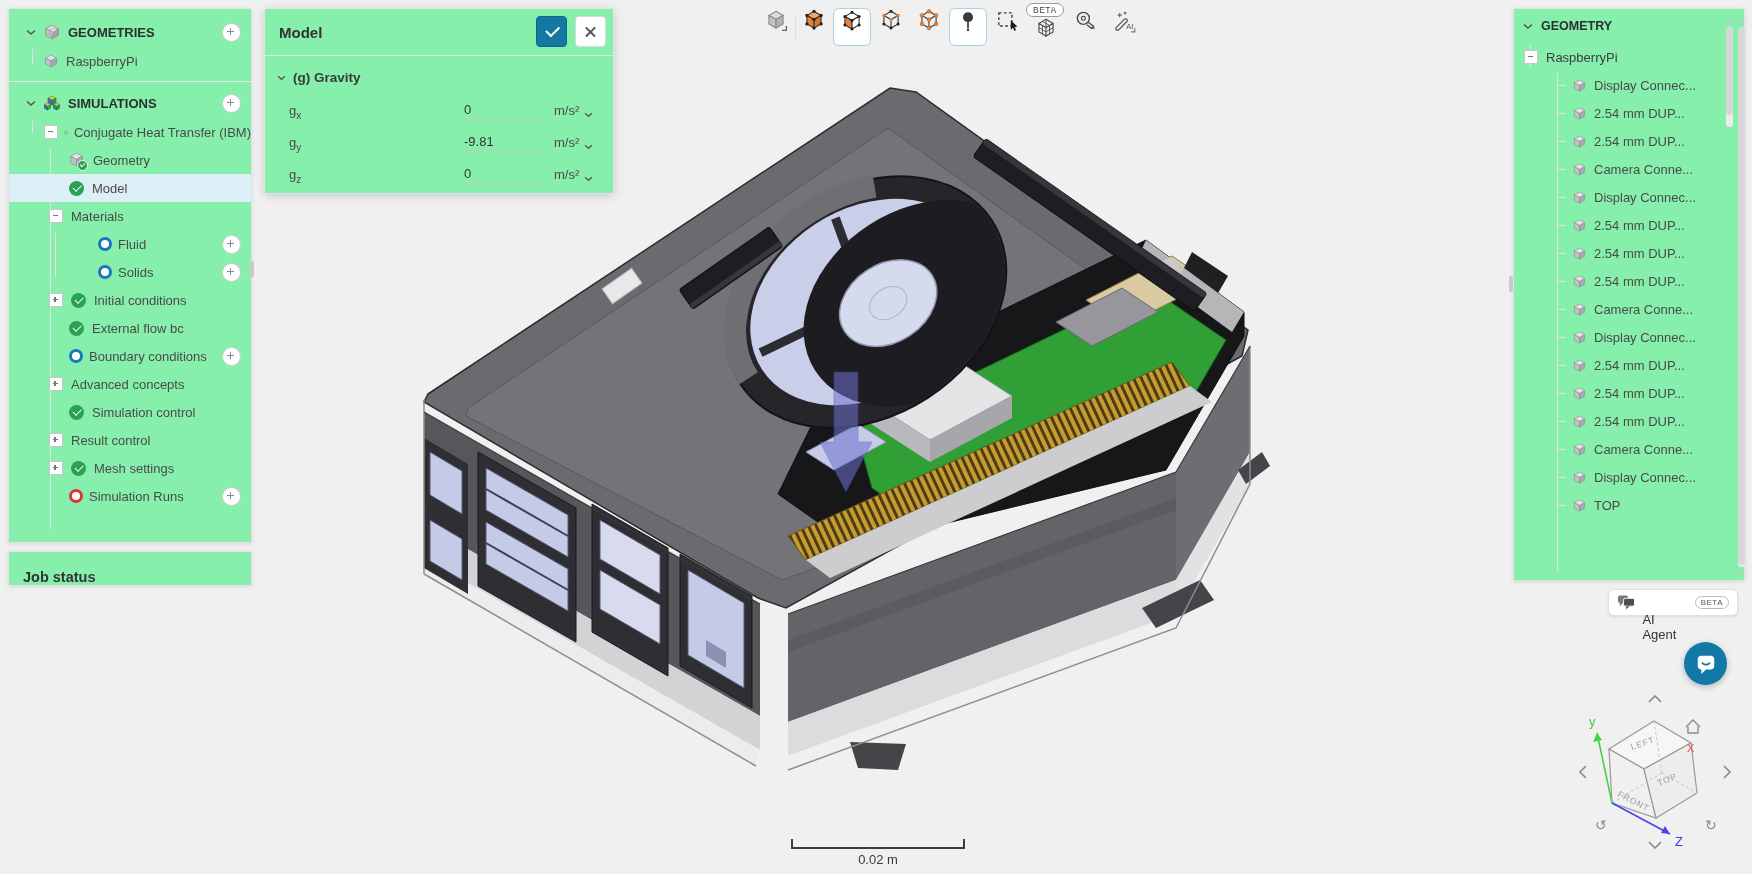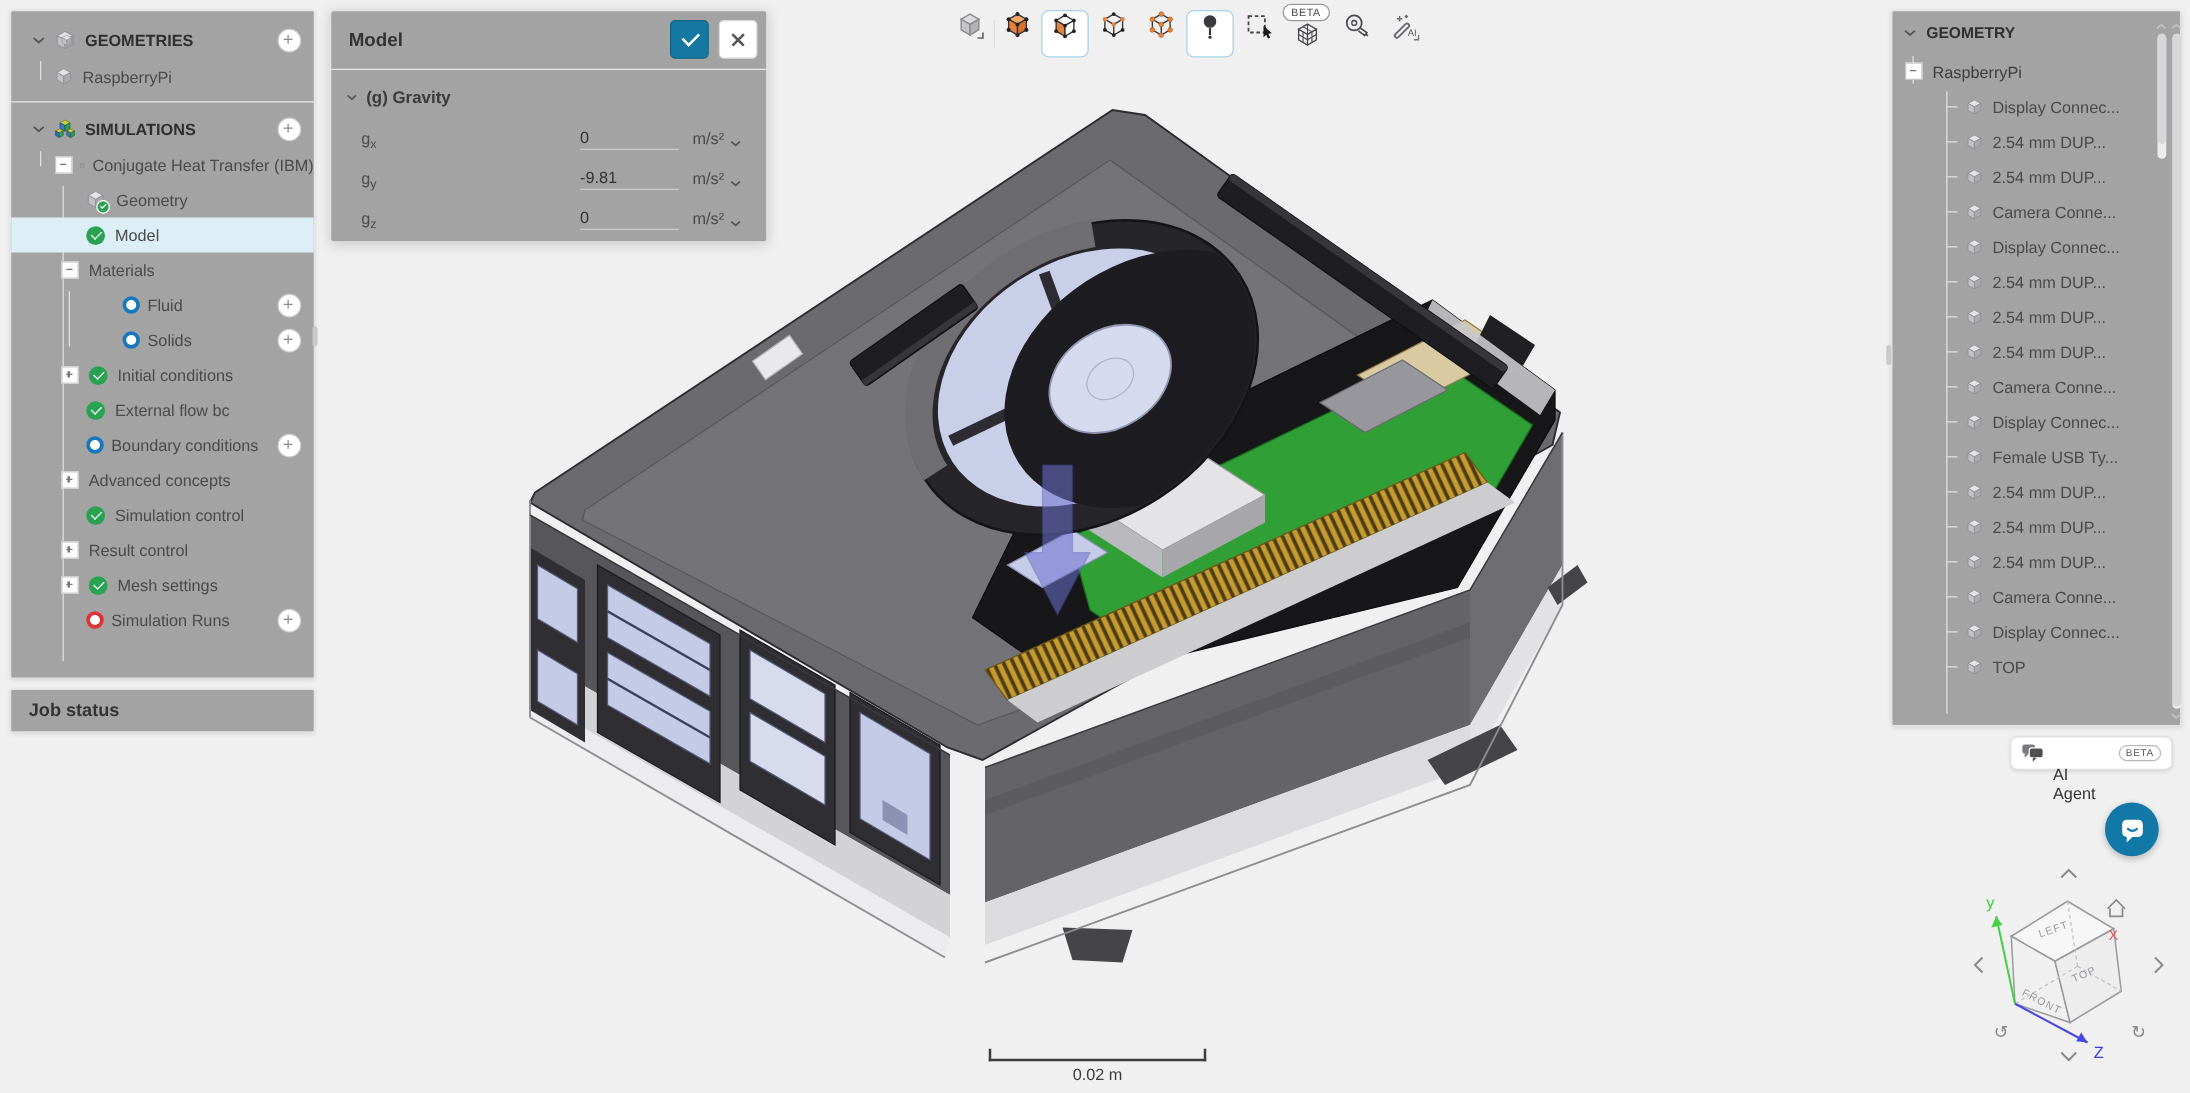--- a/index.html
+++ b/index.html
@@ -1,21 +1,21 @@
 <!DOCTYPE html>
 <html><head>
 <meta charset="utf-8">
 <style>
   html,body{margin:0;padding:0;width:1752px;height:874px;overflow:hidden;
     background:#f0f0f1;font-family:"Liberation Sans",sans-serif;position:relative;}
-  .panel{position:absolute;background:#a3a3a3;border:1px solid #e3e3e6;border-radius:2px;
+  .panel{position:absolute;background:#86efac;border:1px solid #e3e3e6;border-radius:2px;
     box-shadow:0 1px 4px rgba(0,0,0,.10);box-sizing:border-box;}
   
   #left-tree{left:8px;top:8px;width:244px;height:535px;}
-  #job-panel{left:8px;top:551px;width:244px;height:35px;display:flex;align-items:center;}
+  #job-panel{left:8px;top:551px;width:244px;height:35px;display:flex;align-items:flex-end;}
   #job-panel .jb{font-size:14.5px;font-weight:700;color:#333;margin-left:14px;}
   .trow{height:28px;display:flex;align-items:center;position:relative;font-size:13px;
     color:#4a4a4a;white-space:nowrap;cursor:default;}
   .trow.hdr{height:30px;font-weight:700;color:#2f2f2f;font-size:13px;}
   .trow.sel{background:#dceef6;}
   .divline{height:1px;background:#e7e7e9;margin:6px 0 6px 0;}
   .mlA{margin-left:17px}.mlB{margin-left:8px}.mlC{margin-left:35px}.mlD{margin-left:6px}
   .mlE{margin-left:40px}.mlF{margin-left:60px}.mlG{margin-left:89px}
   .chevsvg{flex:none}
   
@@ -569,27 +569,20 @@
       <svg class="cube-i" style="margin-left:59px" width="13" height="13" viewBox="0 0 14 14">
         <use href="#d-cube"></use>
       </svg>
       <span style="margin-left:8px">Display Connec...</span>
     </div>
   <div class="rp-row">
       <span class="tick"></span>
       <svg class="cube-i" style="margin-left:59px" width="13" height="13" viewBox="0 0 14 14">
         <use href="#d-cube"></use>
       </svg>
-      <span style="margin-left:8px">Female USB Ty...</span>
-    </div>
-  <div class="rp-row">
-      <span class="tick"></span>
-      <svg class="cube-i" style="margin-left:59px" width="13" height="13" viewBox="0 0 14 14">
-        <use href="#d-cube"></use>
-      </svg>
       <span style="margin-left:8px">2.54 mm DUP...</span>
     </div>
   <div class="rp-row">
       <span class="tick"></span>
       <svg class="cube-i" style="margin-left:59px" width="13" height="13" viewBox="0 0 14 14">
         <use href="#d-cube"></use>
       </svg>
       <span style="margin-left:8px">2.54 mm DUP...</span>
     </div>
   <div class="rp-row">

